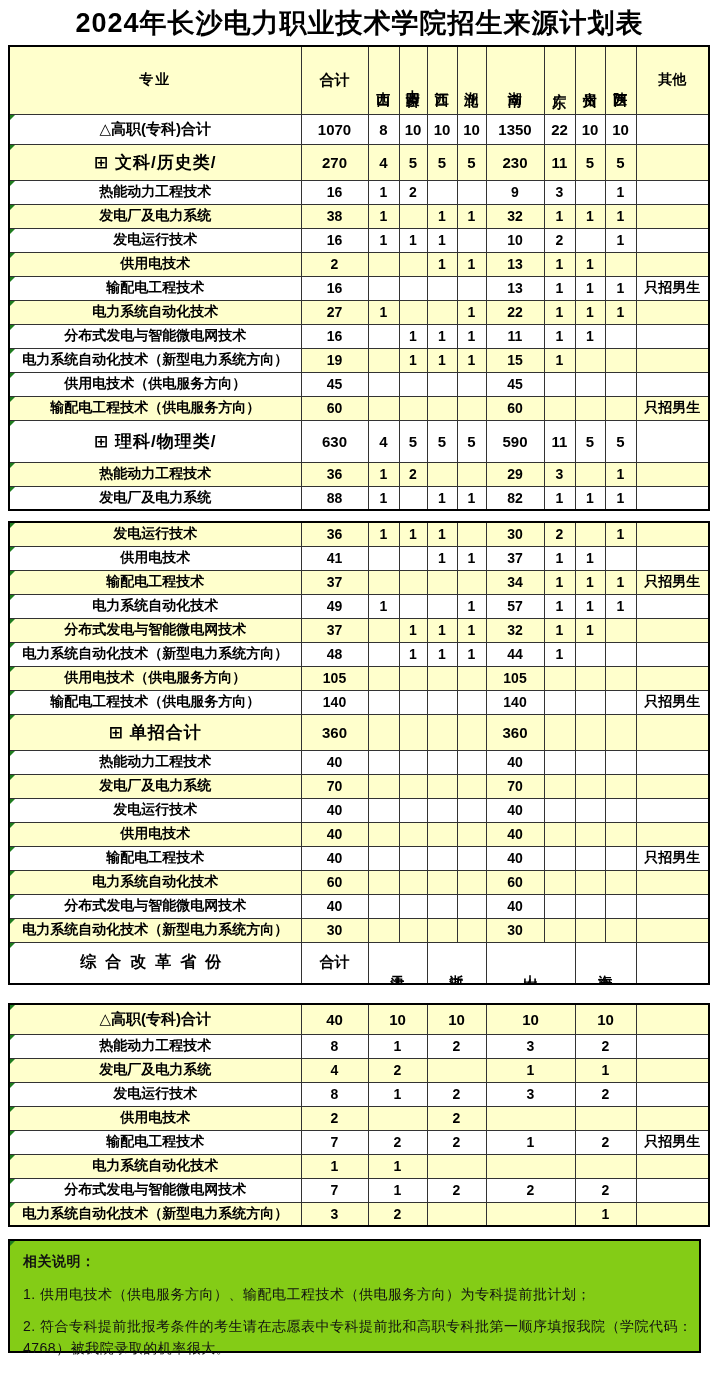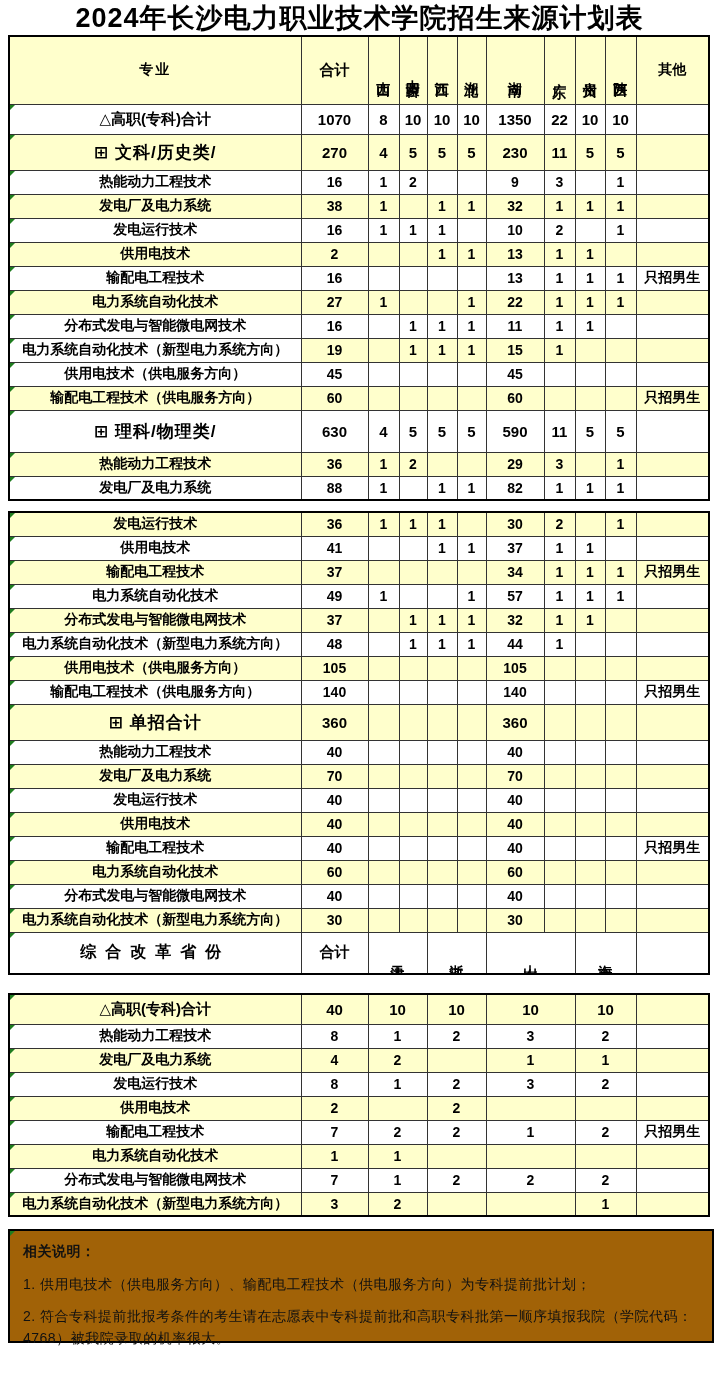--- a/index.html
+++ b/index.html
@@ -1,19 +1,19 @@
 <!DOCTYPE html>
 <html><head>
 <meta charset="utf-8">
 <style>
   html,body{margin:0;padding:0;}
   body{width:719px;height:1374px;background:#ffffff;overflow:hidden;
        font-family:"Liberation Sans","DejaVu Sans",sans-serif;color:#000;}
   .page{position:relative;width:719px;height:1374px;background:#fff;}
-  .title{height:35px;display:flex;align-items:center;justify-content:center;
+  .title{height:45px;display:flex;align-items:center;justify-content:center;
          font-size:27px;font-weight:bold;letter-spacing:1px;white-space:nowrap;}
   table{border-collapse:collapse;table-layout:fixed;width:702px;margin-left:8px;
         border:2px solid #000;}
   td{border:1px solid #333;text-align:center;vertical-align:middle;padding:0;
      font-size:14px;font-weight:bold;overflow:hidden;white-space:nowrap;
      position:relative;background:#fff;}
   
   tr.data{height:24px;}
   tr.subtotal{height:30px;}
   tr.subtotal td{font-size:15px;}
@@ -35,21 +35,21 @@
   .h-total{font-size:15px;}
   .vert{writing-mode:vertical-rl;text-orientation:upright;display:inline-block;
         line-height:1.05;letter-spacing:2px;font-size:14px;}
   
   tbody td:first-child::before, .notes::before{
     content:"";position:absolute;top:0;left:0;width:0;height:0;
     border-top:5px solid #1f7d1f;border-right:5px solid transparent;}
   #table2{margin-top:10px;}
   #table3{margin-top:18px;}
   .notes{position:relative;width:672px;margin:12px 0 0 8px;border:2px solid #000;
-         padding:6px 17px 8px 13px;height:96px;background:#a16207;}
+         padding:6px 4px 8px 13px;height:96px;background:#84cc16;}
   .notes p{margin:0;font-size:14px;font-weight:normal;color:#111;
            letter-spacing:0.5px;line-height:1.55;}
   .notes .nh{font-weight:bold;margin:4px 0 10px 0;}
   .notes .ni{margin-top:11px;}
 </style>
 </head>
 <body>
 
 <div class="page">
 

